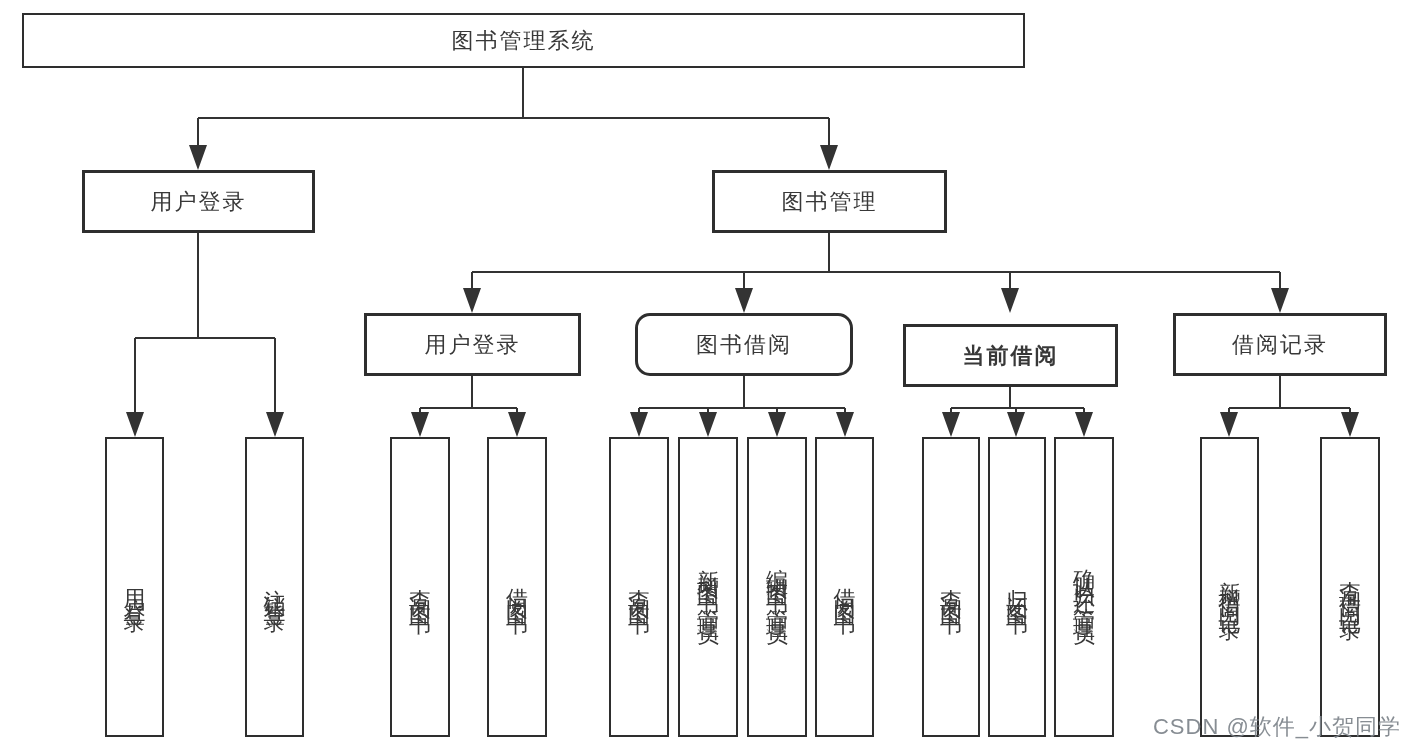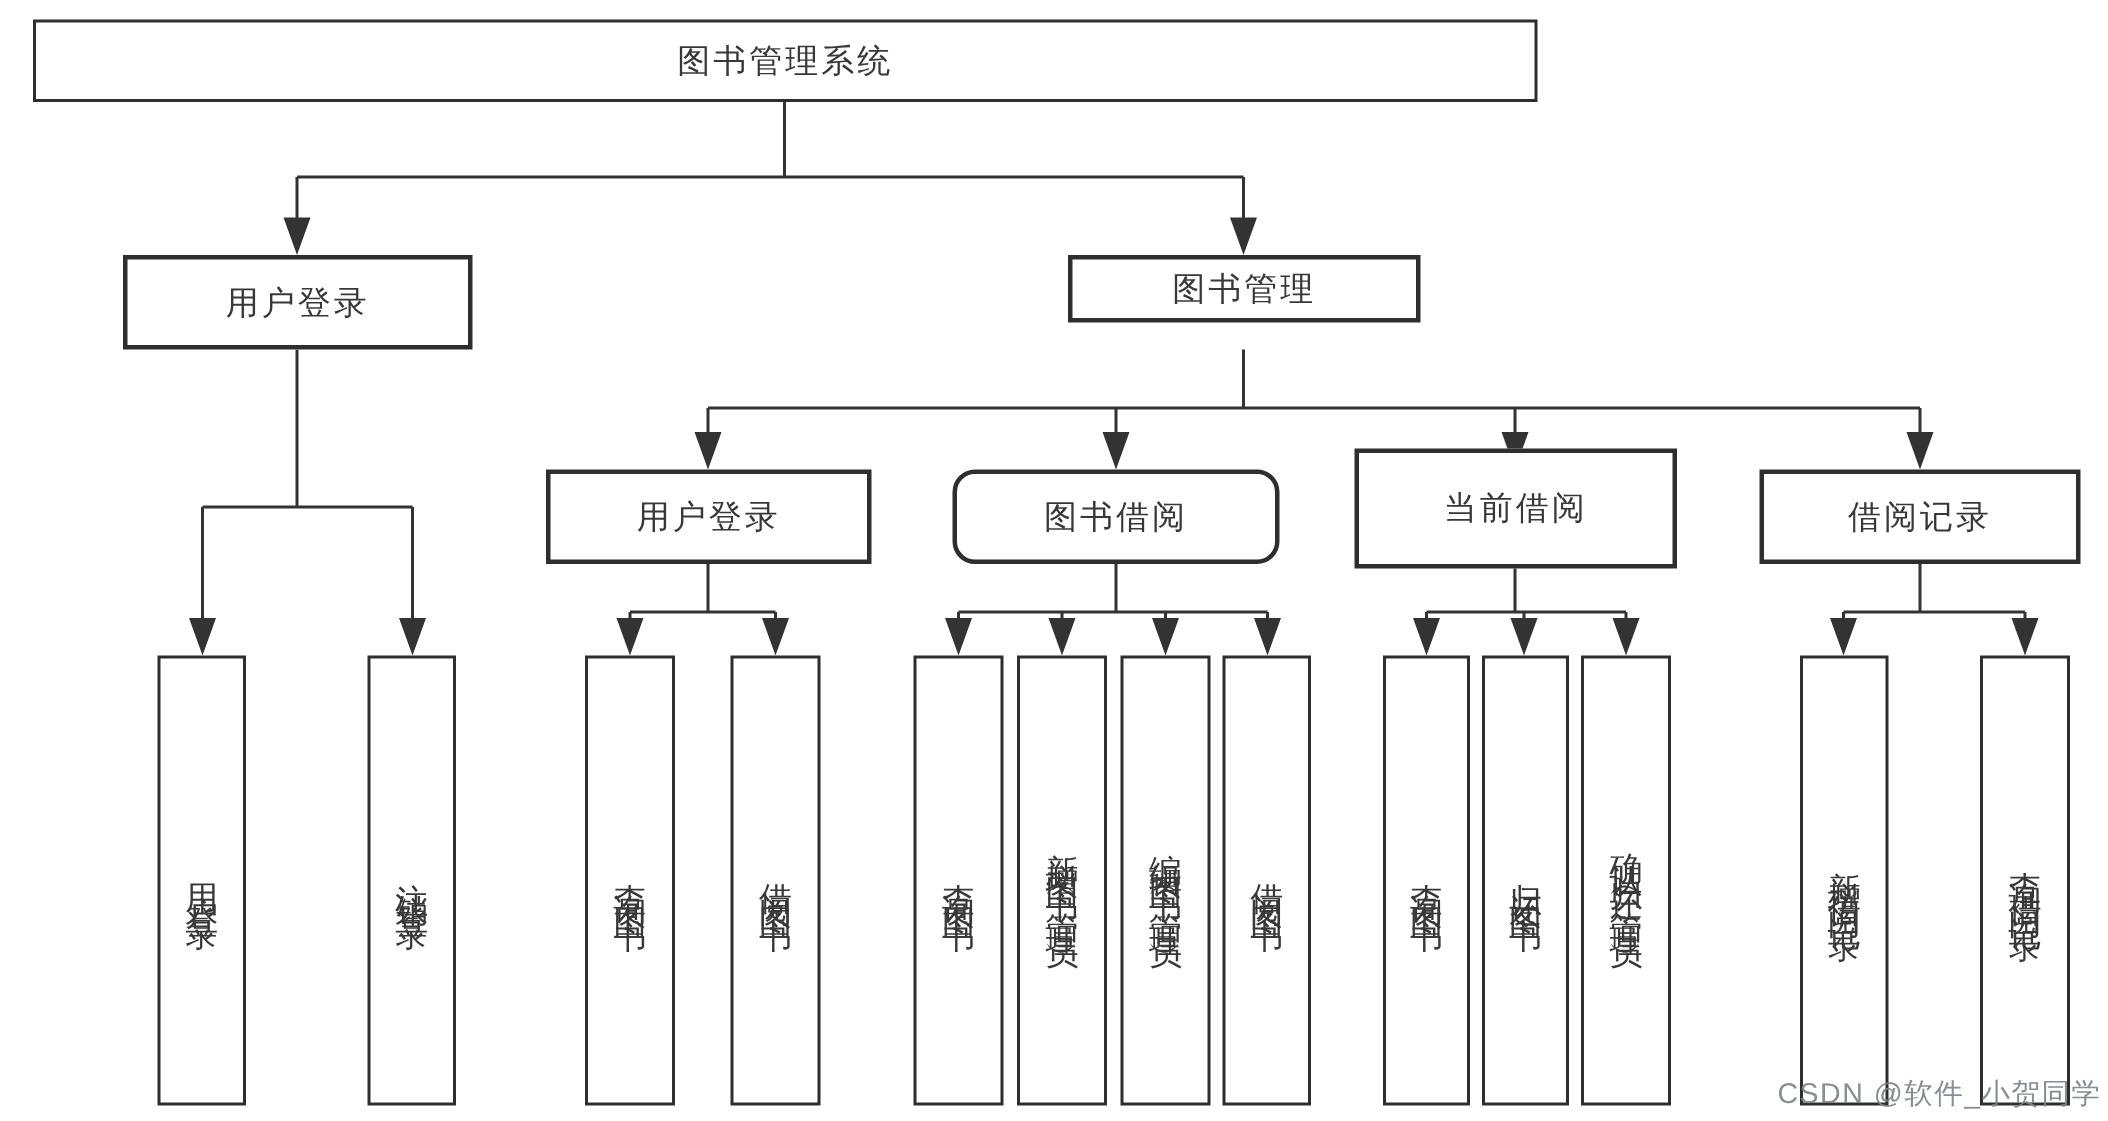--- a/index.html
+++ b/index.html
@@ -29,21 +29,21 @@
     top:437px; height:300px;
     writing-mode:vertical-lr;
     letter-spacing:8px;
     font-size:22px;
     padding:4px 0;
     border-width:2px;
   }
   .watermark {
     position:absolute;
     right:4px; bottom:5px;
-    font-size:19px;
+    font-size:22px;
     letter-spacing:1px;
     color:rgba(125,131,138,0.92);
     z-index:5;
     white-space:nowrap;
     margin-left:44px;
   }
 </style>
 </head>
 <body>
 
@@ -84,25 +84,25 @@
                M1007 412 L1025 412 L1016 437 Z
                M1075 412 L1093 412 L1084 437 Z
                M1220 412 L1238 412 L1229 437 Z
                M1341 412 L1359 412 L1350 437 Z"></path>
     </g>
   </svg>
 
   <div class="node" style="left:22px; top:13px; width:1003px; height:55px;">图书管理系统</div>
 
   <div class="node branch" style="left:82px; top:170px; width:233px; height:63px;">用户登录</div>
-  <div class="node branch" style="left:712px; top:170px; width:235px; height:45px;">图书管理</div>
+  <div class="node branch" style="left:712px; top:170px; width:235px; height:63px;">图书管理</div>
 
   <div class="node branch" style="left:364px; top:313px; width:217px; height:63px;">用户登录</div>
   <div class="node branch" style="left:635px; top:313px; width:218px; height:63px;border-radius:15px;">图书借阅</div>
-  <div class="node branch" style="left:903px; top:299px; width:215px; height:80px;">当前借阅</div>
+  <div class="node branch" style="left:903px; top:324px; width:215px; height:63px;font-weight:bold;">当前借阅</div>
   <div class="node branch" style="left:1173px; top:313px; width:214px; height:63px;">借阅记录</div>
 
   <div class="node leaf" style="left:105px; width:59px;">用户登录</div>
   <div class="node leaf" style="left:245px; width:59px;">注销登录</div>
 
   <div class="node leaf" style="left:390px; width:60px;">查询图书</div>
   <div class="node leaf" style="left:487px; width:60px;">借阅图书</div>
 
   <div class="node leaf" style="left:609px; width:60px;">查询图书</div>
   <div class="node leaf" style="left:678px; width:60px;">新增图书（管理员）</div>

